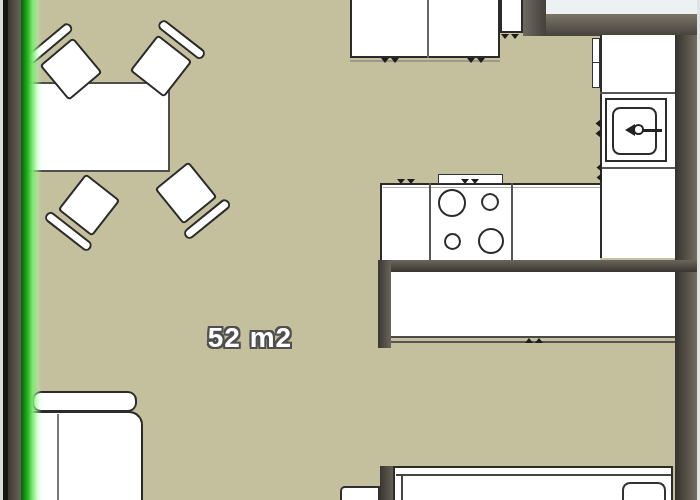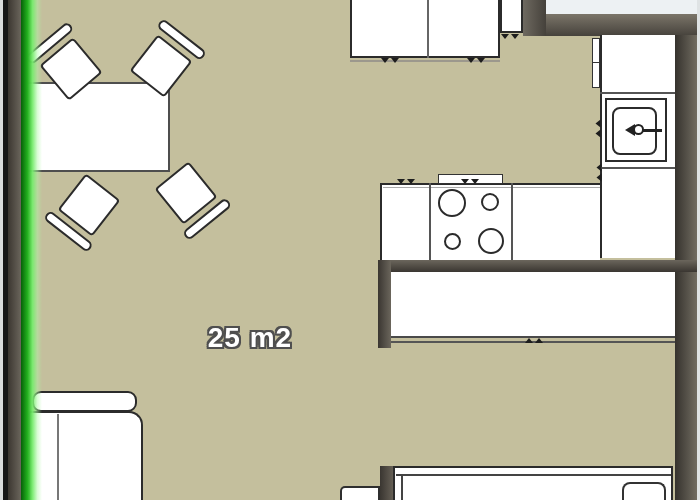--- a/index.html
+++ b/index.html
@@ -216,17 +216,17 @@
   <div class="abs bed-line-h"></div>
   <div class="abs bed-line-v"></div>
   <div class="abs pillow"></div>
 
   <div class="abs sofa-back"></div>
   <div class="abs sofa-body"></div>
   <div class="abs sofa-line"></div>
 
   <div class="abs side-furn"></div>
 
-  <div class="abs area-label">25 m2</div>
+  <div class="abs area-label">52 m2</div>
 
   <div class="abs green-stripe"></div>
 
 </div>
 
 </body></html>

